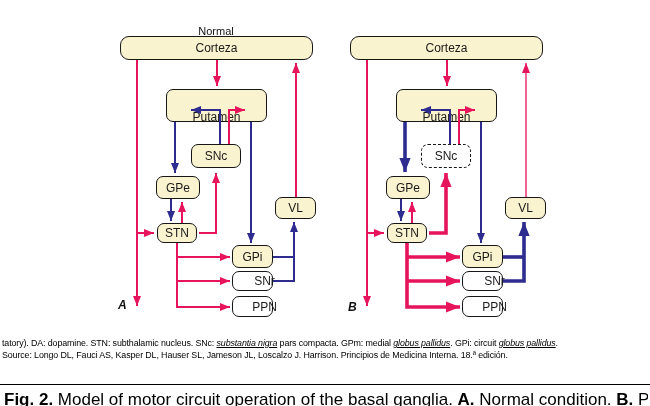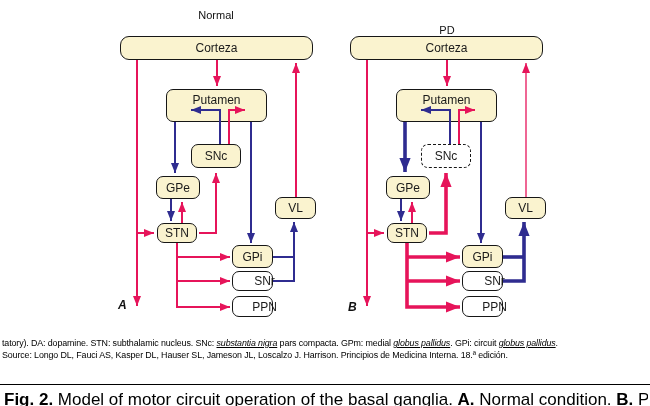--- a/index.html
+++ b/index.html
@@ -10,23 +10,23 @@
   
   .node{
     position:absolute;box-sizing:border-box;
     border:1.6px solid #161616;border-radius:7px;
     background:var(--node_fill);
     display:flex;align-items:center;justify-content:center;
     font-size:12px;color:#1a1a1a;z-index:1;
   }
   .node.white{background:var(--white_fill);padding-left:24px;}
   .node.big{border-radius:9px;}
-  .node.toplabel{align-items:flex-start;padding-top:3px;}
+  .node.toplabel{align-items:flex-start;padding-top:20px;}
   .node.degenerated{border:1.6px dashed #161616;background:var(--white_fill);}
-  .panel-title{position:absolute;font-size:11px;color:#111;text-align:center;z-index:1;}
+  .panel-title{position:absolute;font-size:11px;color:#111;text-align:center;z-index:1;margin-top:16px;}
   .corner-label{position:absolute;font-size:12px;font-weight:bold;font-style:italic;color:#111;z-index:1;}
   
   svg#wires{position:absolute;left:0;top:0;z-index:2;pointer-events:none;}
   .r{stroke:var(--excitatory);fill:none;stroke-width:2;}
   .b{stroke:var(--inhibitory);fill:none;stroke-width:2;}
   .w3{stroke-width:3.6;}
   .w1{stroke-width:1.3;}
   #mr path,#mrL path{fill:var(--excitatory);}
   #mb path,#mbL path{fill:var(--inhibitory);}
   

